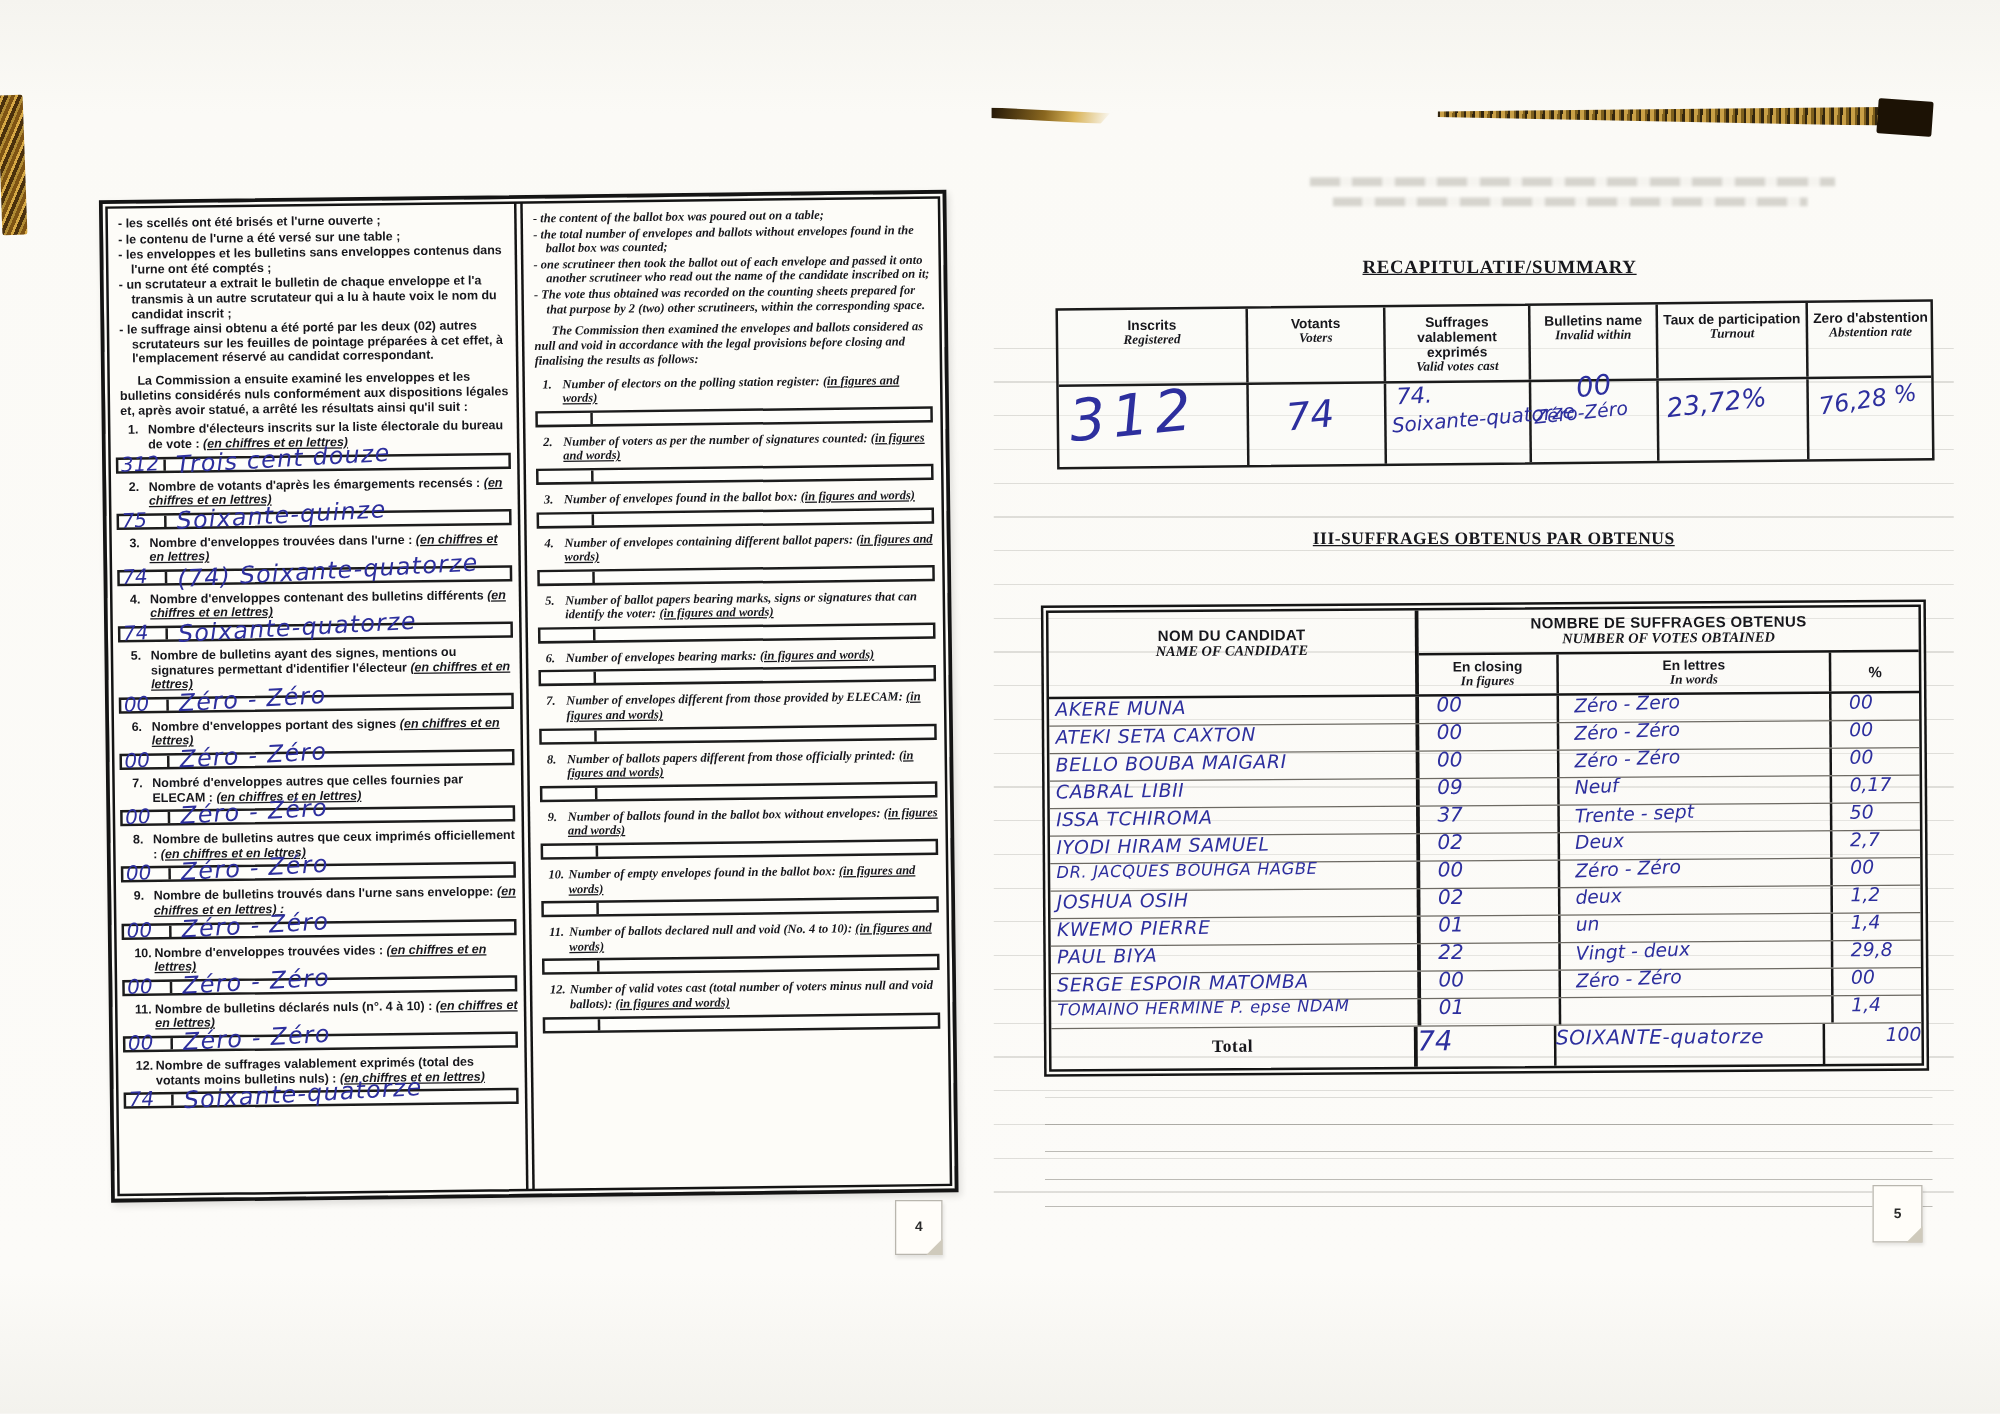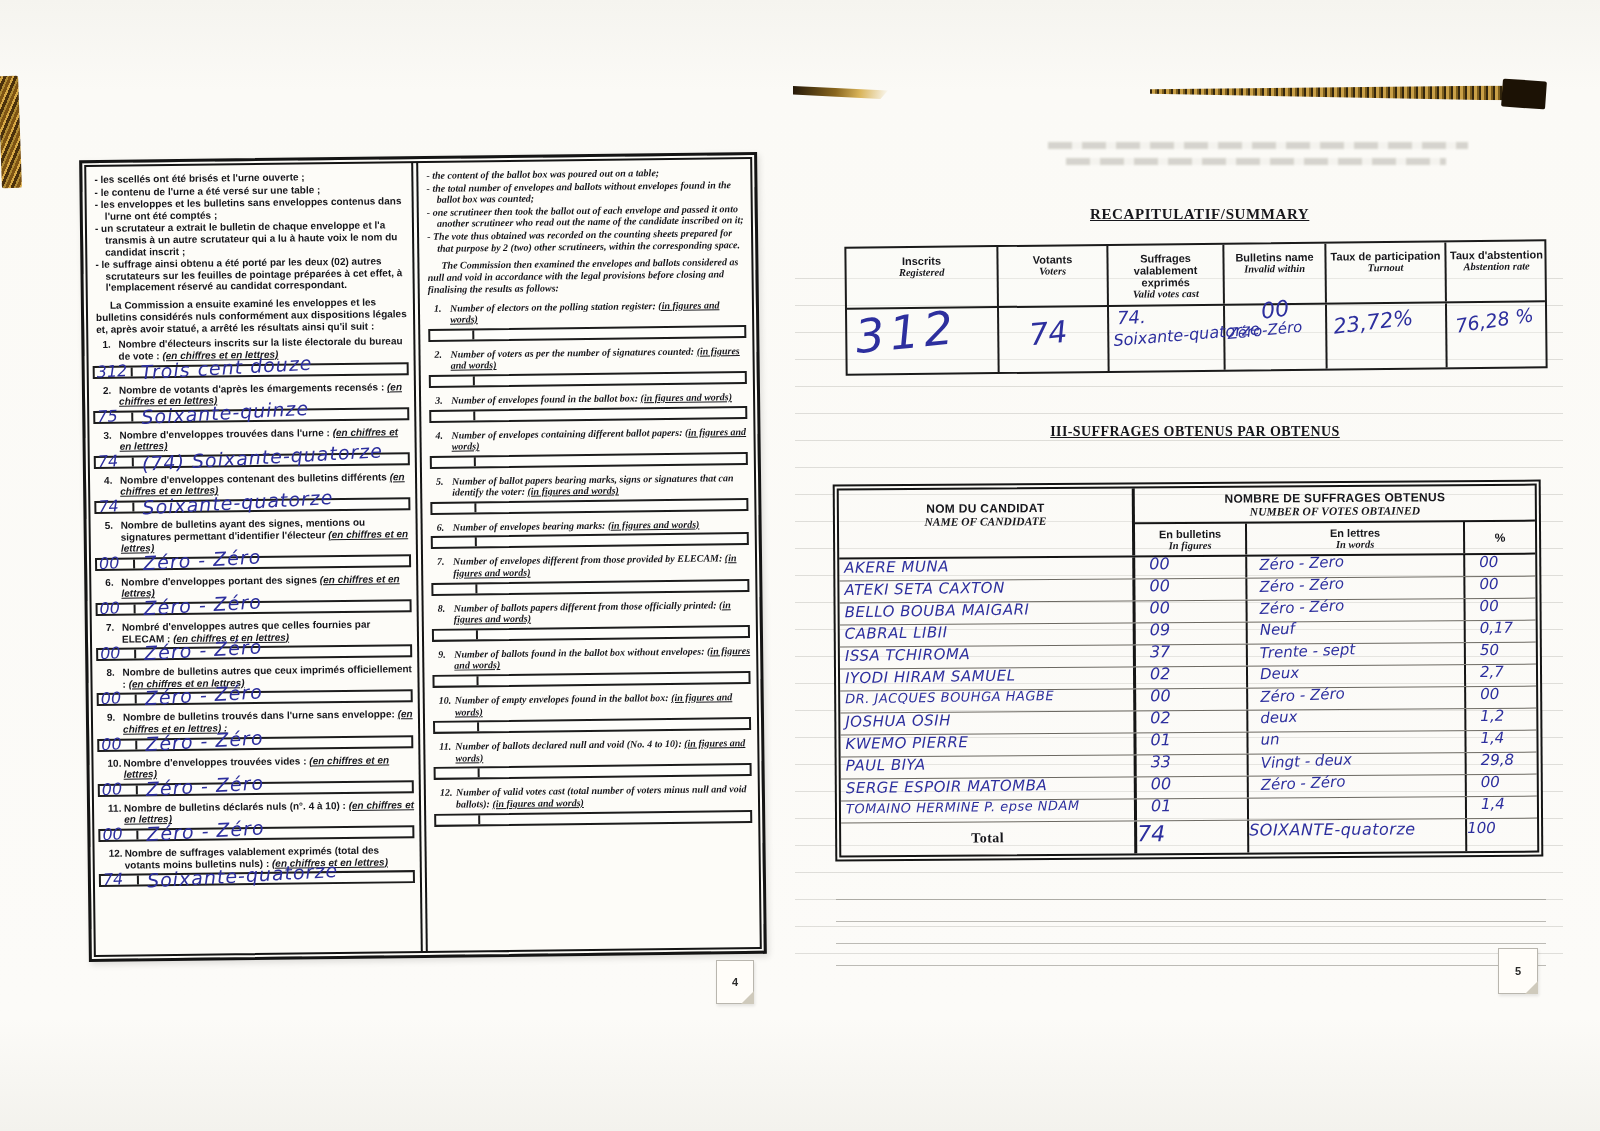--- a/index.html
+++ b/index.html
@@ -108,21 +108,21 @@
   .crow .hand { position:absolute; white-space:nowrap; z-index:3; }
   .c-name .hand { font-size:15px; left:5px; top:-1px; letter-spacing:0.5px; transform:rotate(-0.5deg); }
   .c-fig .hand { font-size:16px; left:14px; top:-3px; }
   .c-words .hand { font-size:15px; left:12px; top:-2px; transform:rotate(-2deg); }
   .c-pct .hand { font-size:15px; left:14px; top:-2px; }
   .trow { display:flex; height:32px; }
   .trow .c-name { display:flex; align-items:center; justify-content:center;
     font-family:"Liberation Serif", serif; font-weight:bold; font-size:14px; letter-spacing:0.5px; }
   .trow .c-fig .hand { font-size:22px; left:30px; top:0; }
   .trow .c-words .hand { font-size:16px; left:4px; top:4px; letter-spacing:0.5px; }
-  .trow .c-pct .hand { font-size:15px; left:8px; top:4px; }
+  .trow .c-pct .hand { font-size:15px; left:8px; top:4px;padding-left:48px; }
 
   
   .pgcorner { position:absolute; z-index:4; background:#fffdf9; border:1px solid #b9b6ae;
     box-shadow:1px 2px 3px rgba(0,0,0,0.10); display:flex; align-items:center; justify-content:center;
     font-size:11px; font-weight:bold; color:#2a2a2a; }
   .pgcorner .fold { position:absolute; right:-1px; bottom:-1px; width:0; height:0;
     border-style:solid; border-width:0 0 13px 13px; border-color:transparent transparent #cfcabc transparent; }
   #corner-left { left:716px; top:960px; width:38px; height:44px; }
   #corner-right { left:1498px; top:948px; width:40px; height:46px; }
 </style>
@@ -423,21 +423,21 @@
       </div>
     <div>
         <span class="h-fr">Bulletins name</span>
         <span class="h-en">Invalid within</span>
       </div>
     <div>
         <span class="h-fr">Taux de participation</span>
         <span class="h-en">Turnout</span>
       </div>
     <div>
-        <span class="h-fr">Taux d'abstention</span>
+        <span class="h-fr">Zero d'abstention</span>
         <span class="h-en">Abstention rate</span>
       </div>
   </div>
   <div class="svals">
     <div class="v-reg">
         <span class="hand">312</span>
       </div>
     <div class="v-vot">
         <span class="hand">74</span>
       </div>
@@ -468,21 +468,21 @@
       <span class="nh-fr">NOM DU CANDIDAT</span>
       <span class="nh-en">NAME OF CANDIDATE</span>
     </div>
     <div class="voteshead">
       <div class="vh-span">
         <span class="nh-fr">NOMBRE DE SUFFRAGES OBTENUS</span>
         <span class="nh-en">NUMBER OF VOTES OBTAINED</span>
       </div>
       <div class="vh-subs">
         <div class="sub-fig">
-            <span class="h-fr">En bulletins</span>
+            <span class="h-fr">En closing</span>
             <span class="h-en">In figures</span>
           </div>
         <div class="sub-words">
             <span class="h-fr">En lettres</span>
             <span class="h-en">In words</span>
           </div>
         <div class="sub-pct">
             <span>%</span>
           </div>
       </div>
@@ -613,21 +613,21 @@
       </div>
     <div class="c-pct">
         <span class="hand">1,4</span>
       </div>
   </div>
   <div class="crow">
     <div class="c-name">
         <span class="hand">PAUL BIYA</span>
       </div>
     <div class="c-fig">
-        <span class="hand">33</span>
+        <span class="hand">22</span>
       </div>
     <div class="c-words">
         <span class="hand">Vingt - deux</span>
       </div>
     <div class="c-pct">
         <span class="hand">29,8</span>
       </div>
   </div>
   <div class="crow">
     <div class="c-name">

